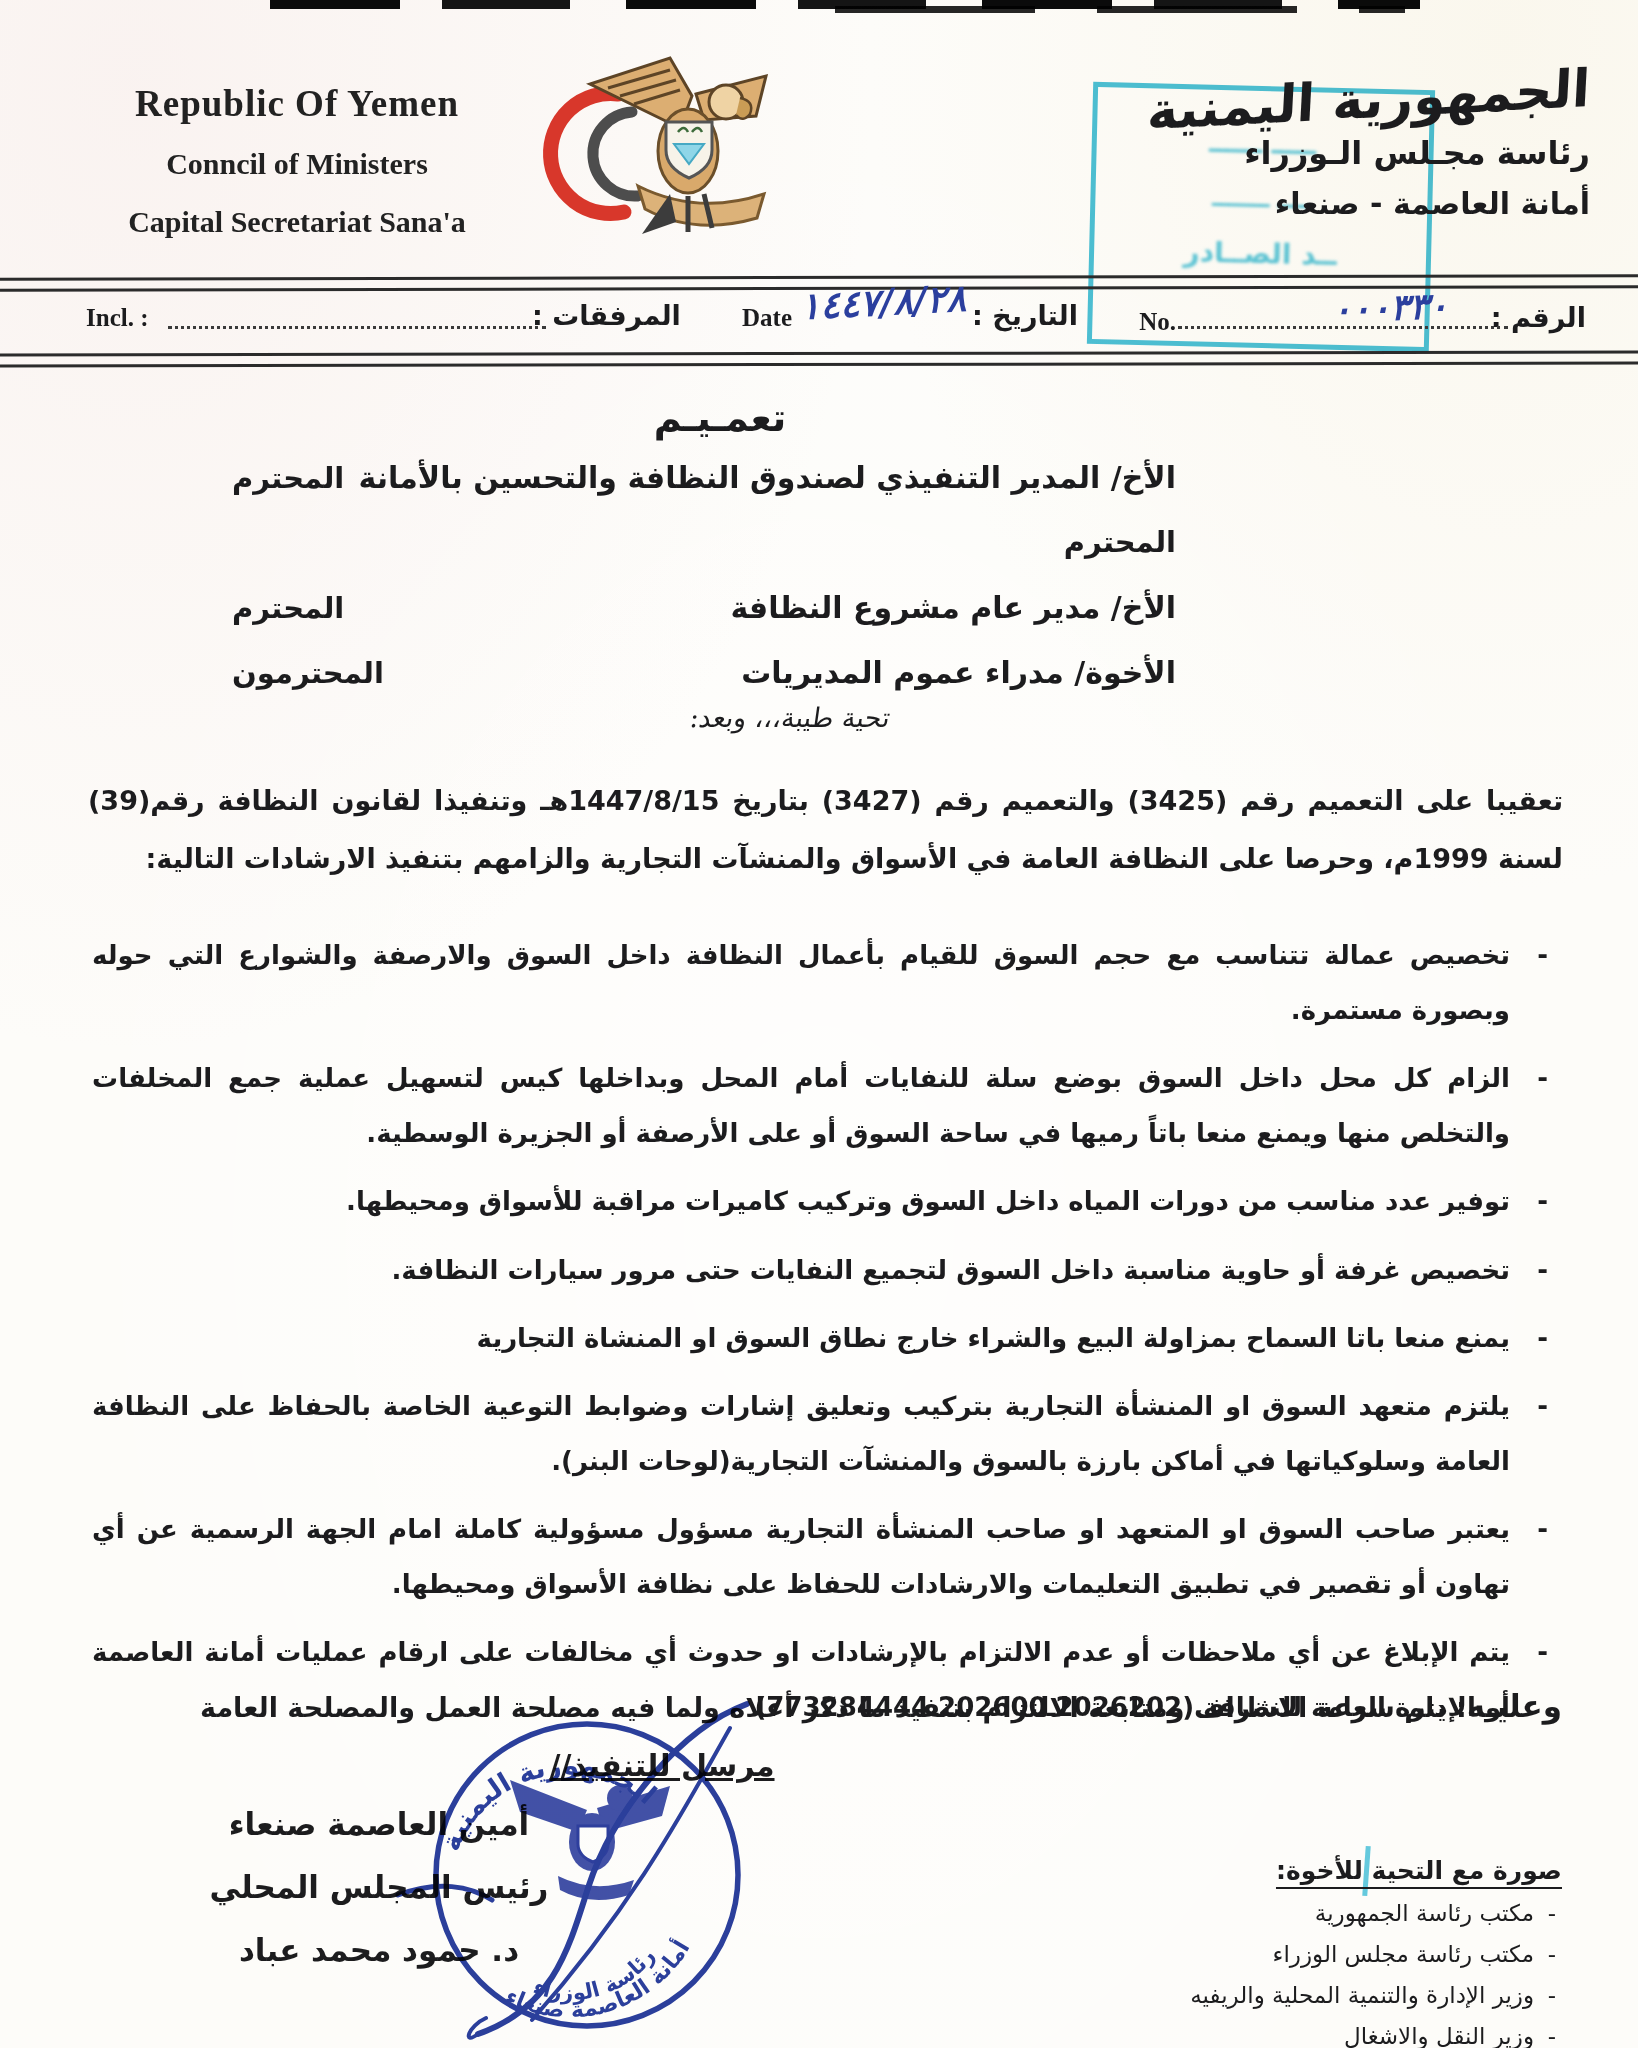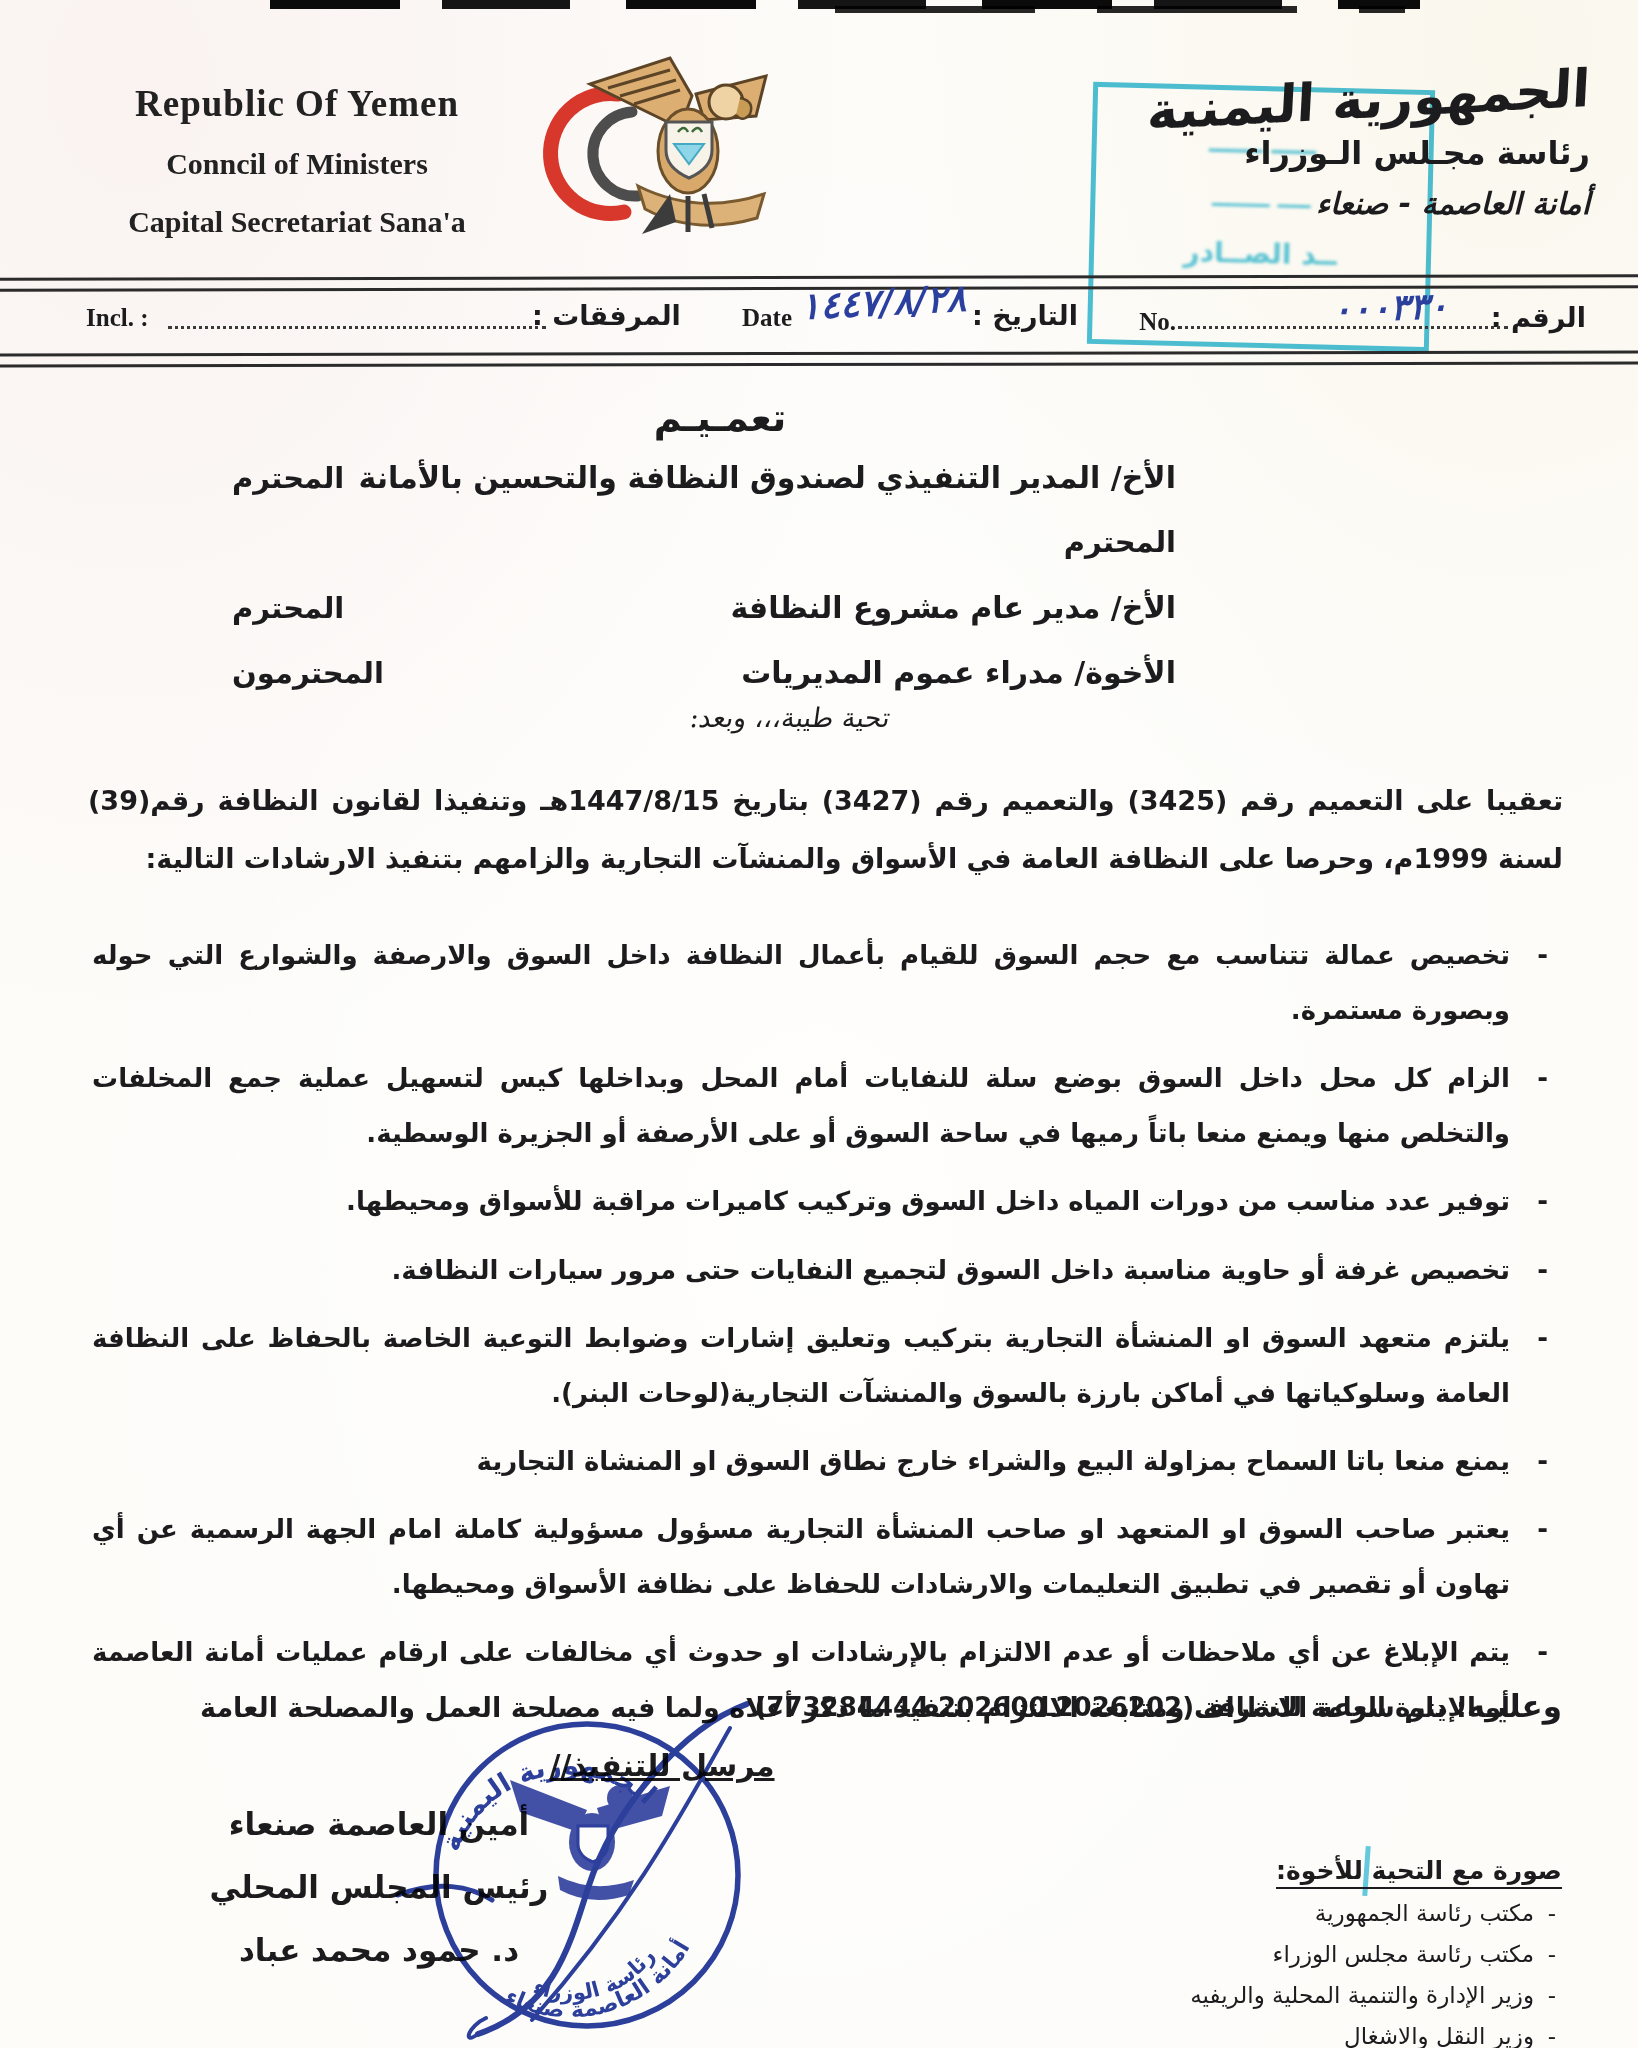--- a/index.html
+++ b/index.html
@@ -19,21 +19,21 @@
     background:repeating-linear-gradient(90deg,#000 0 200px,transparent 200px 262px);}
   
   .hdr-en{position:absolute;left:82px;top:82px;width:430px;text-align:center;
     font-family:"Liberation Serif","DejaVu Serif",serif;font-weight:bold;color:#222;}
   .hdr-en .l1{font-size:37px;letter-spacing:1px;}
   .hdr-en .l2{font-size:30px;margin-top:22px;}
   .hdr-en .l3{font-size:30px;margin-top:24px;}
   .hdr-ar{position:absolute;right:48px;top:58px;width:560px;text-align:right;direction:rtl;z-index:3;}
   .hdr-ar .t{font-size:52px;font-weight:bold;transform:rotate(-3deg) skewX(-6deg);transform-origin:right;letter-spacing:-2px;}
   .hdr-ar .l2{font-size:32px;font-weight:bold;margin-top:16px;}
-  .hdr-ar .l3{font-size:30px;font-weight:bold;margin-top:14px;font-style:italic;}
+  .hdr-ar .l3{font-size:30px;font-weight:bold;margin-top:14px;}
   .stamp-cyan{position:absolute;left:1090px;top:86px;width:332px;height:252px;
     border:5px solid rgba(62,188,214,.92);transform:rotate(1.4deg);z-index:1;
     mix-blend-mode:multiply;direction:rtl;text-align:center;}
   .stamp-cyan .faint{color:rgba(54,186,214,.8);filter:blur(1.4px);font-weight:bold;}
   .stamp-cyan .f1{font-size:26px;margin-top:38px;letter-spacing:4px;}
   .stamp-cyan .f2{font-size:24px;margin-top:26px;letter-spacing:6px;}
   .stamp-cyan .f3{font-size:28px;margin-top:24px;letter-spacing:2px;}
   .emblem{position:absolute;left:520px;top:36px;z-index:2;}
   
   .rule{position:absolute;left:0;width:1638px;height:8px;border-top:3px solid #2b2b2b;border-bottom:3px solid #2b2b2b;z-index:2;}
@@ -167,22 +167,22 @@
 
   <div class="greet">تحية طيبة،،، وبعد:</div>
 
   <div class="intro">تعقيبا على التعميم رقم (3425) والتعميم رقم (3427) بتاريخ 1447/8/15هـ وتنفيذا لقانون النظافة رقم(39) لسنة 1999م، وحرصا على النظافة العامة في الأسواق والمنشآت التجارية والزامهم بتنفيذ الارشادات التالية:</div>
 
   <div class="bullets">
     <div class="bullet">تخصيص عمالة تتناسب مع حجم السوق للقيام بأعمال النظافة داخل السوق والارصفة والشوارع التي حوله وبصورة مستمرة.</div>
     <div class="bullet">الزام كل محل داخل السوق بوضع سلة للنفايات أمام المحل وبداخلها كيس لتسهيل عملية جمع المخلفات والتخلص منها ويمنع منعا باتاً رميها في ساحة السوق أو على الأرصفة أو الجزيرة الوسطية.</div>
     <div class="bullet">توفير عدد مناسب من دورات المياه داخل السوق وتركيب كاميرات مراقبة للأسواق ومحيطها.</div>
     <div class="bullet">تخصيص غرفة أو حاوية مناسبة داخل السوق لتجميع النفايات حتى مرور سيارات النظافة.</div>
+    <div class="bullet">يمنع منعا باتا السماح بمزاولة البيع والشراء خارج نطاق السوق او المنشاة التجارية</div>
     <div class="bullet">يلتزم متعهد السوق او المنشأة التجارية بتركيب وتعليق إشارات وضوابط التوعية الخاصة بالحفاظ على النظافة العامة وسلوكياتها في أماكن بارزة بالسوق والمنشآت التجارية(لوحات البنر).</div>
-    <div class="bullet">يمنع منعا باتا السماح بمزاولة البيع والشراء خارج نطاق السوق او المنشاة التجارية</div>
     <div class="bullet">يعتبر صاحب السوق او المتعهد او صاحب المنشأة التجارية مسؤول مسؤولية كاملة امام الجهة الرسمية عن أي تهاون أو تقصير في تطبيق التعليمات والارشادات للحفاظ على نظافة الأسواق ومحيطها.</div>
     <div class="bullet">يتم الإبلاغ عن أي ملاحظات أو عدم الالتزام بالإرشادات او حدوث أي مخالفات على ارقام عمليات أمانة العاصمة أو الإدارة العامة للنظافة (2026202ـ202600ـ773284444)</div>
   </div>
 
   <div class="closing">
     <span class="lead">وعليـه</span><span>: يتم سرعة الاشراف ومتابعة الالتزام بتنفيذ ما ذكر أعلاه ولما فيه مصلحة العمل والمصلحة العامة</span>
   </div>
 
   <div class="dispatch">مرسل للتنفيذ//</div>
 

